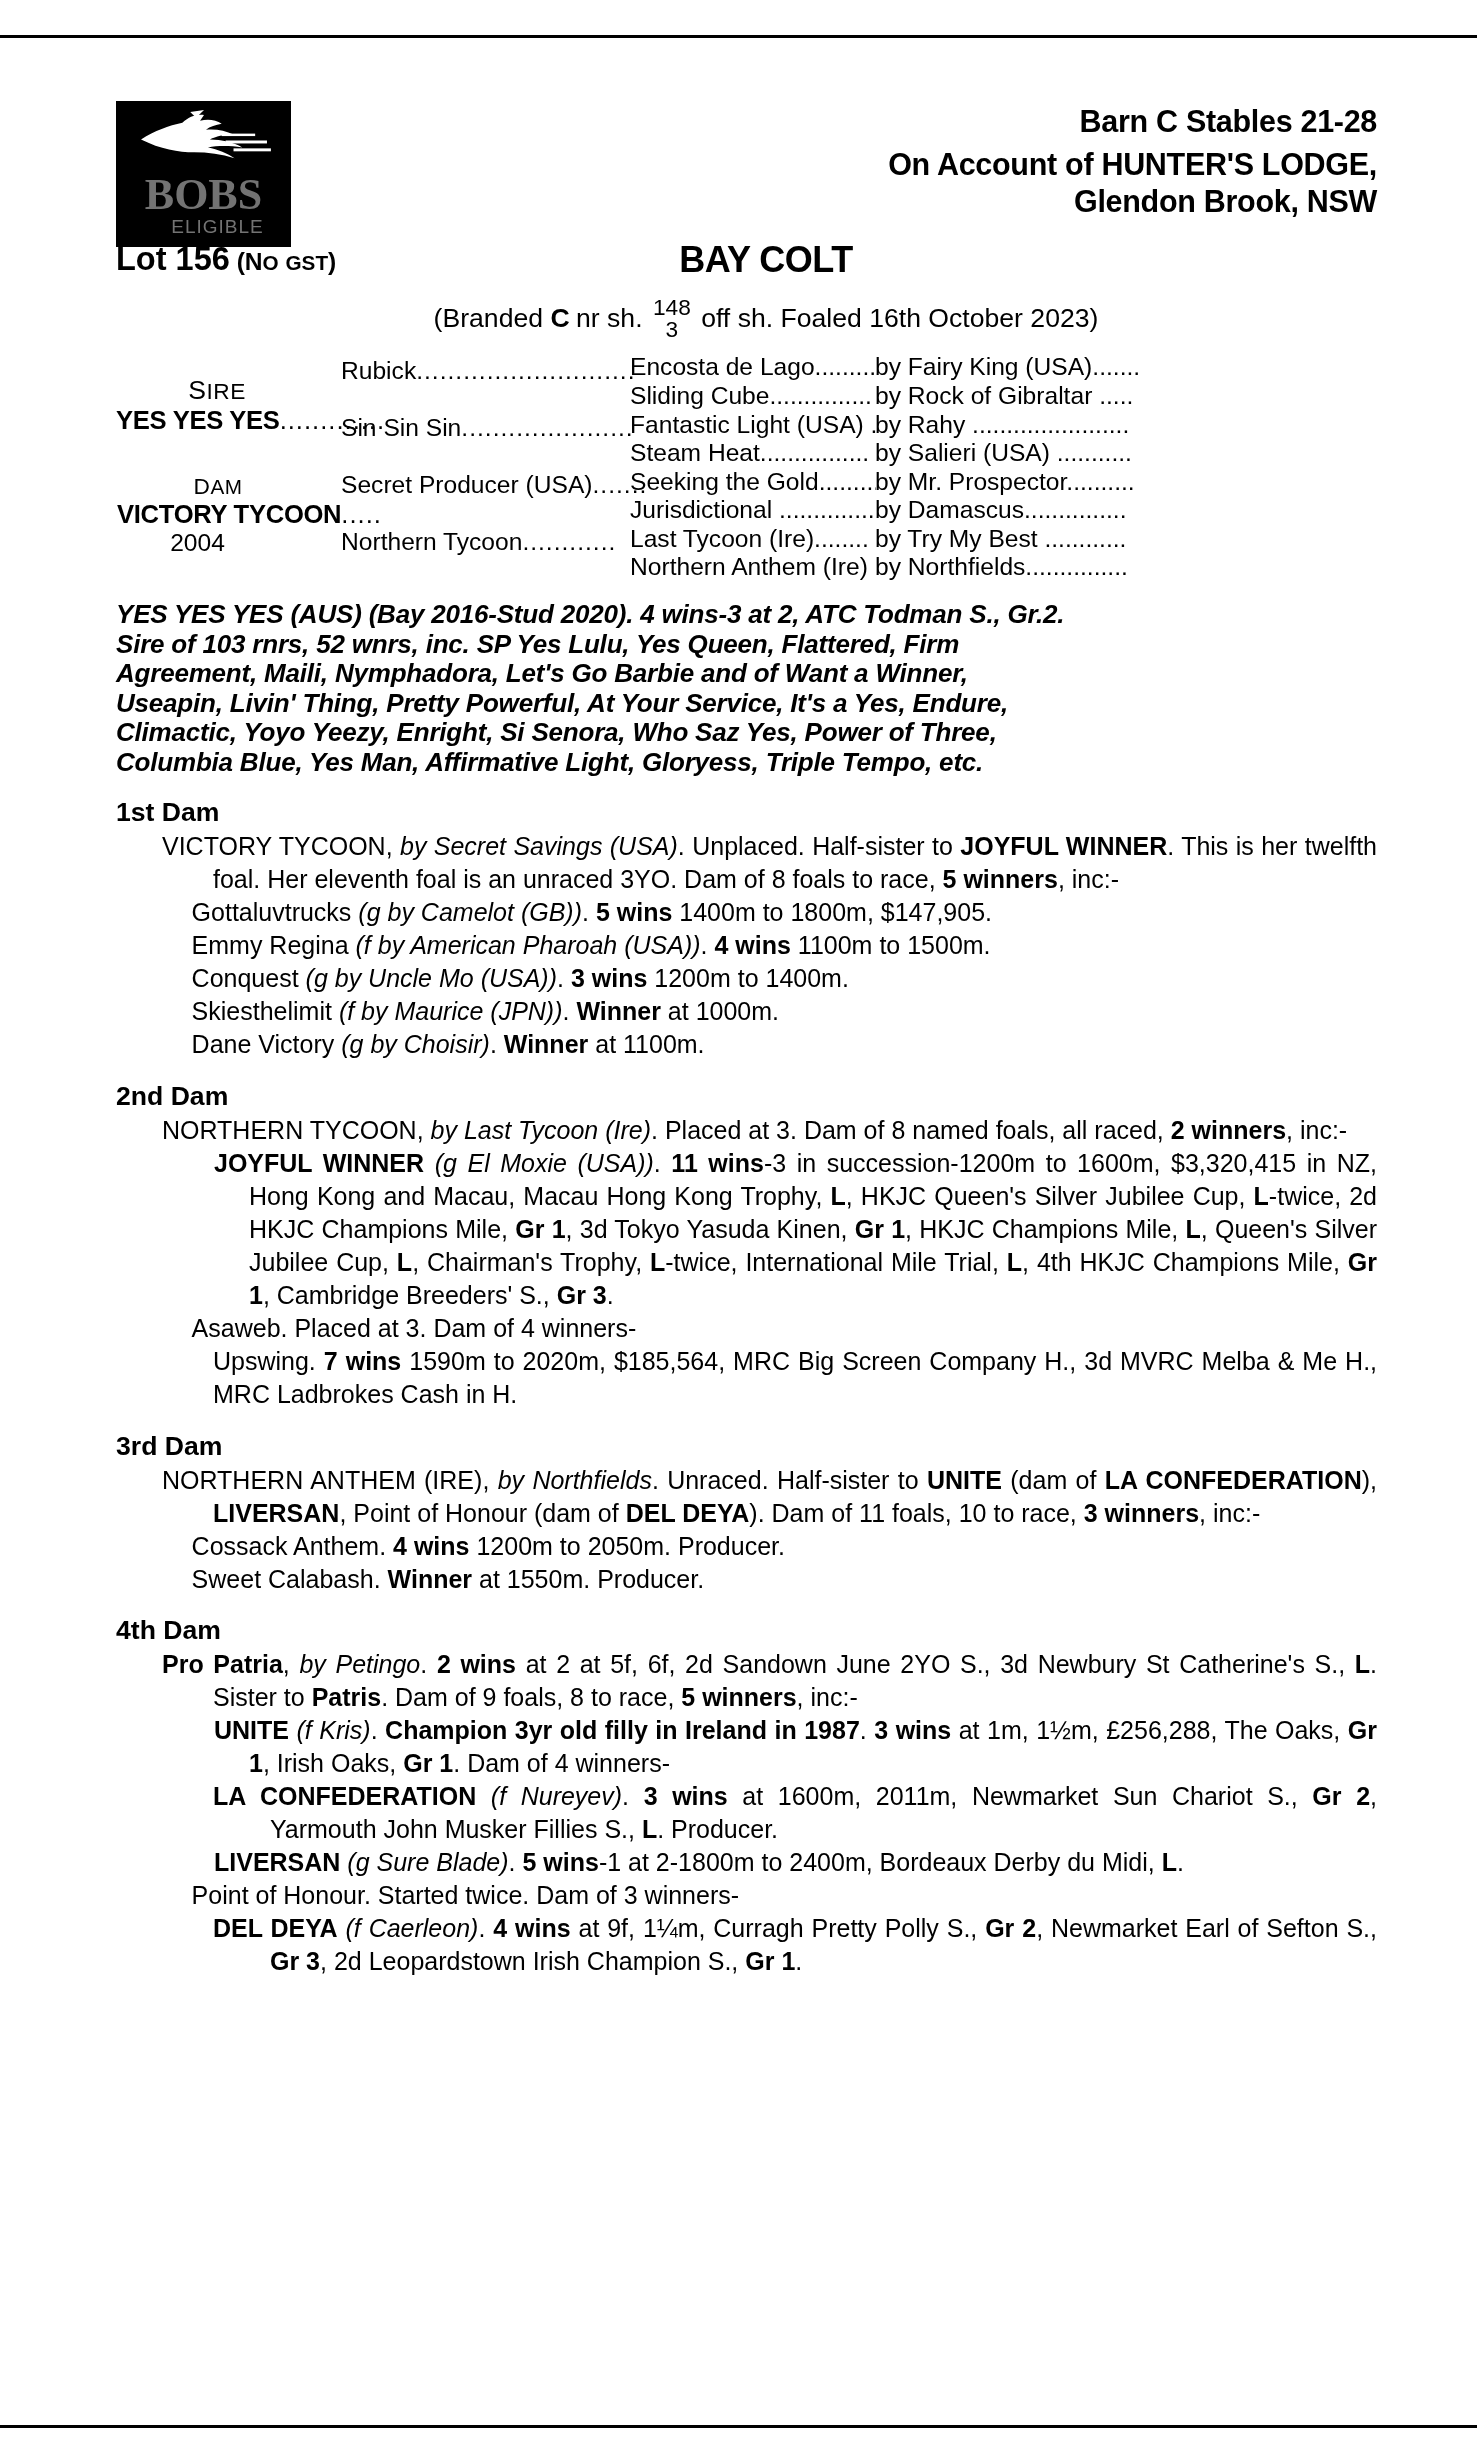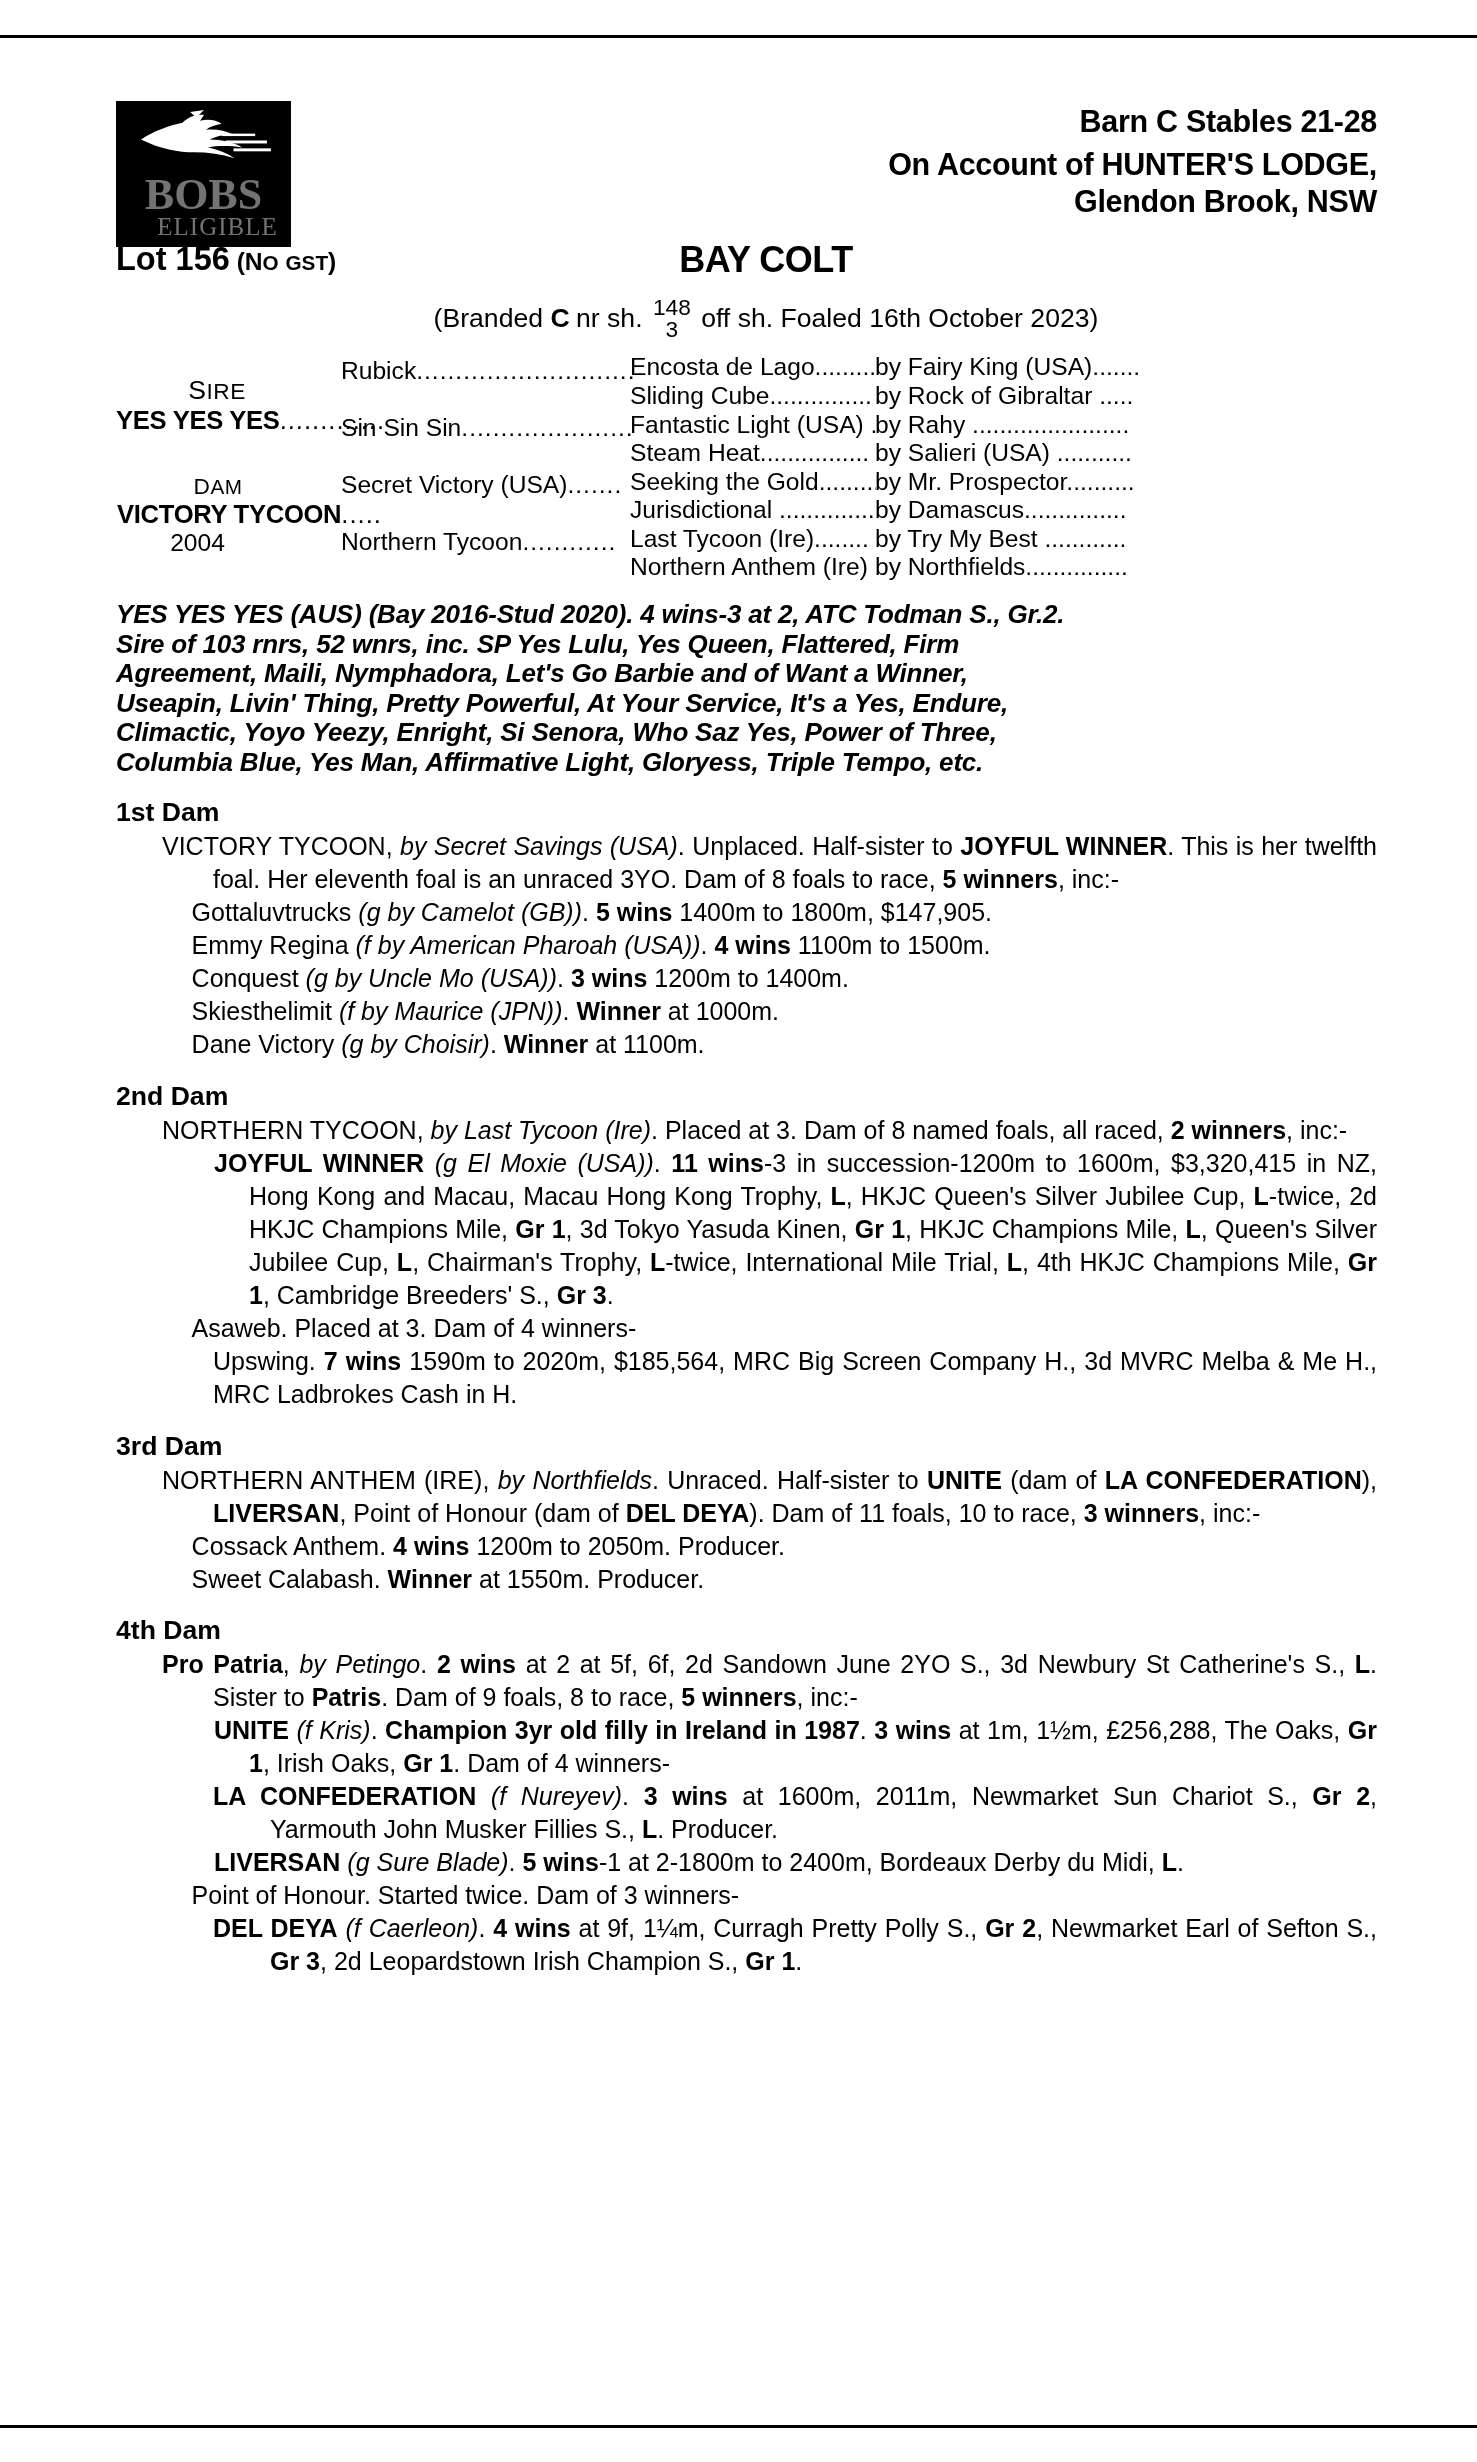--- a/index.html
+++ b/index.html
@@ -66,22 +66,22 @@
     display: block;
     font-family: "Liberation Serif", serif;
     font-weight: bold;
     font-size: 44px;
     line-height: 43px;
     letter-spacing: 0px;
     margin-top: 2px;
   }
   .bobs-logo .bobs-sub {
     display: block;
-    font-family: Liberation Serif, serif;
-    font-size: 25px;
+    font-family: Liberation Sans, sans-serif;
+    font-size: 19px;
     line-height: 21.7px;
     letter-spacing: 1px;
     padding-left: 28px;
   }
   .barn-line {
     position: absolute;
     right: 0;
     top: 35px;
     font-weight: bold;
     font-size: 30.5px;
@@ -332,21 +332,21 @@
         <div class="ped-dam-group">
           <div class="ped-role">D<span style="font-size:20.7px">AM</span></div>
           <div class="ped-name-main"><span>VICTORY TYCOON</span><span class="dots">.....</span></div>
           <div class="ped-year">2004</div>
         </div>
       </div>
 
       <div class="ped-col-b">
         <div class="gp gp1"><span>Rubick</span><span class="dots">............................</span></div>
         <div class="gp gp2"><span>Sin Sin Sin</span><span class="dots">......................</span></div>
-        <div class="gp gp3"><span>Secret Victory (USA)</span><span class="dots">.......</span></div>
+        <div class="gp gp3"><span>Secret Producer (USA)</span><span class="dots">.......</span></div>
         <div class="gp gp4"><span>Northern Tycoon</span><span class="dots">............</span></div>
       </div>
 
       <div class="ped-col-c">
         <div>Encosta de Lago.............</div>
         <div>Sliding Cube...............</div>
         <div>Fantastic Light (USA) ..</div>
         <div>Steam Heat................</div>
         <div>Seeking the Gold.........</div>
         <div>Jurisdictional ..............</div>

